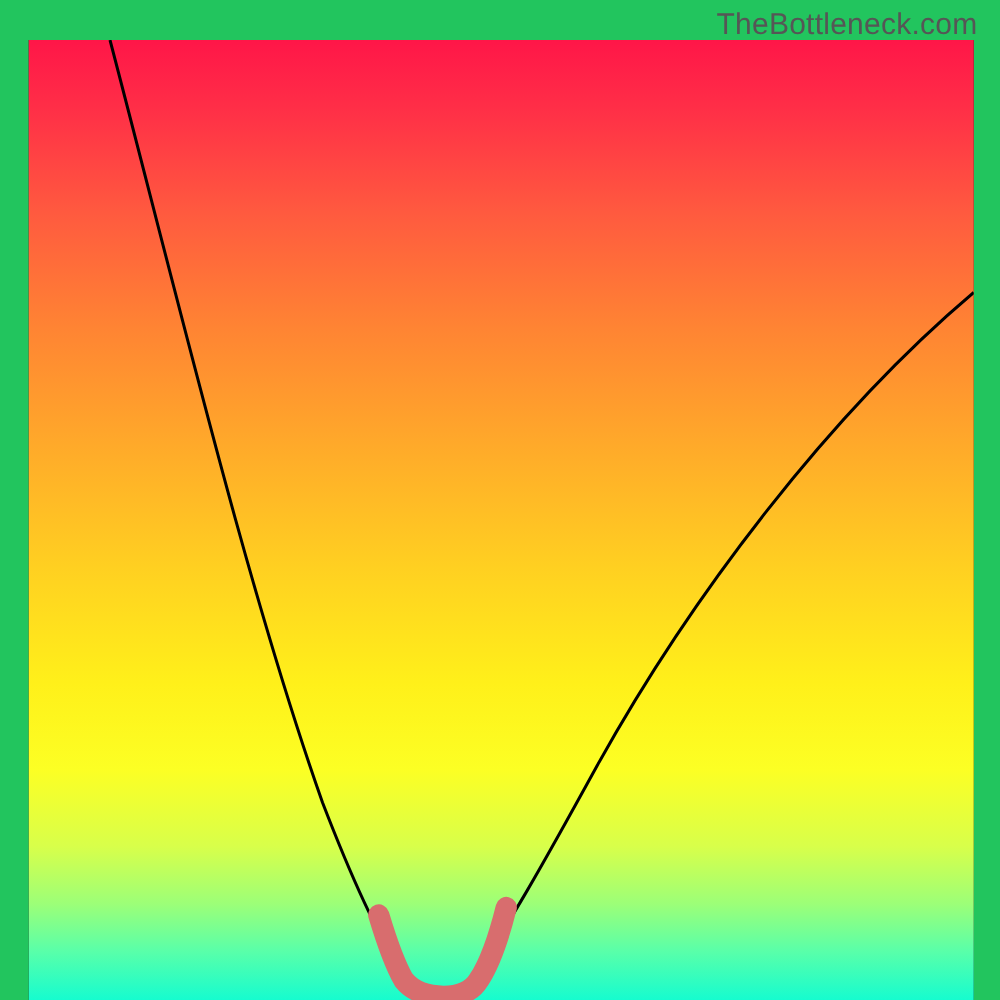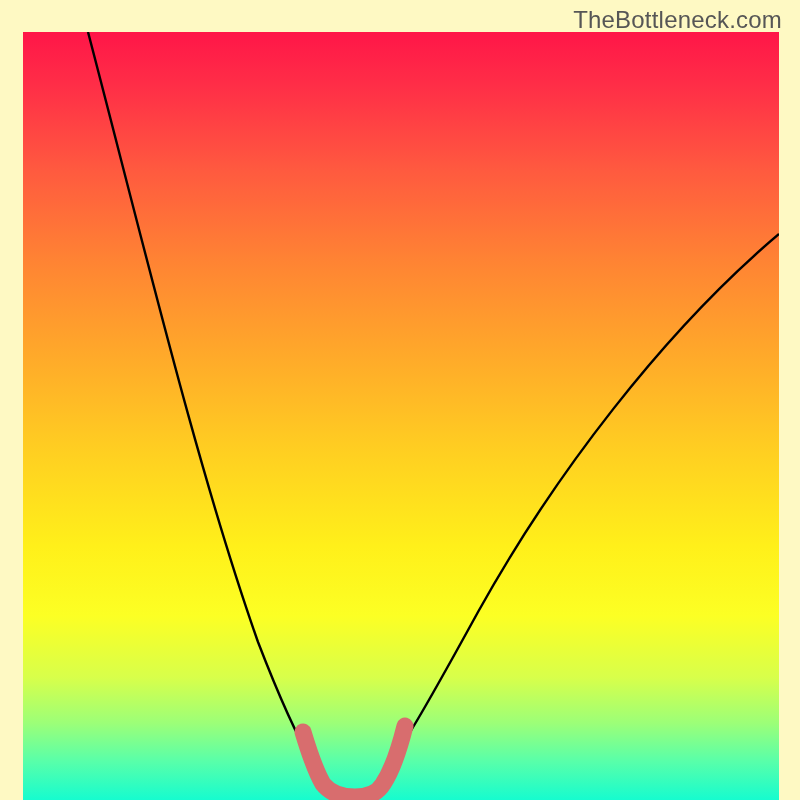--- a/index.html
+++ b/index.html
@@ -1,21 +1,21 @@
 <!DOCTYPE html>
 <html><head>
 <meta charset="utf-8">
 <style>
   * { margin: 0; padding: 0; box-sizing: border-box; }
   html, body { width: 800px; height: 800px; overflow: hidden; background: #000; }
   .container {
     position: relative;
     width: 800px;
     height: 800px;
-    background: #fef9c3;
+    background: #22c55e;
   }
   .watermark {
     position: absolute;
     top: 6px;
     right: 18px;
     font-family: Arial, Helvetica, sans-serif;
     font-size: 24px;
     font-weight: 500;
     color: #565656;
     letter-spacing: 0.2px;

